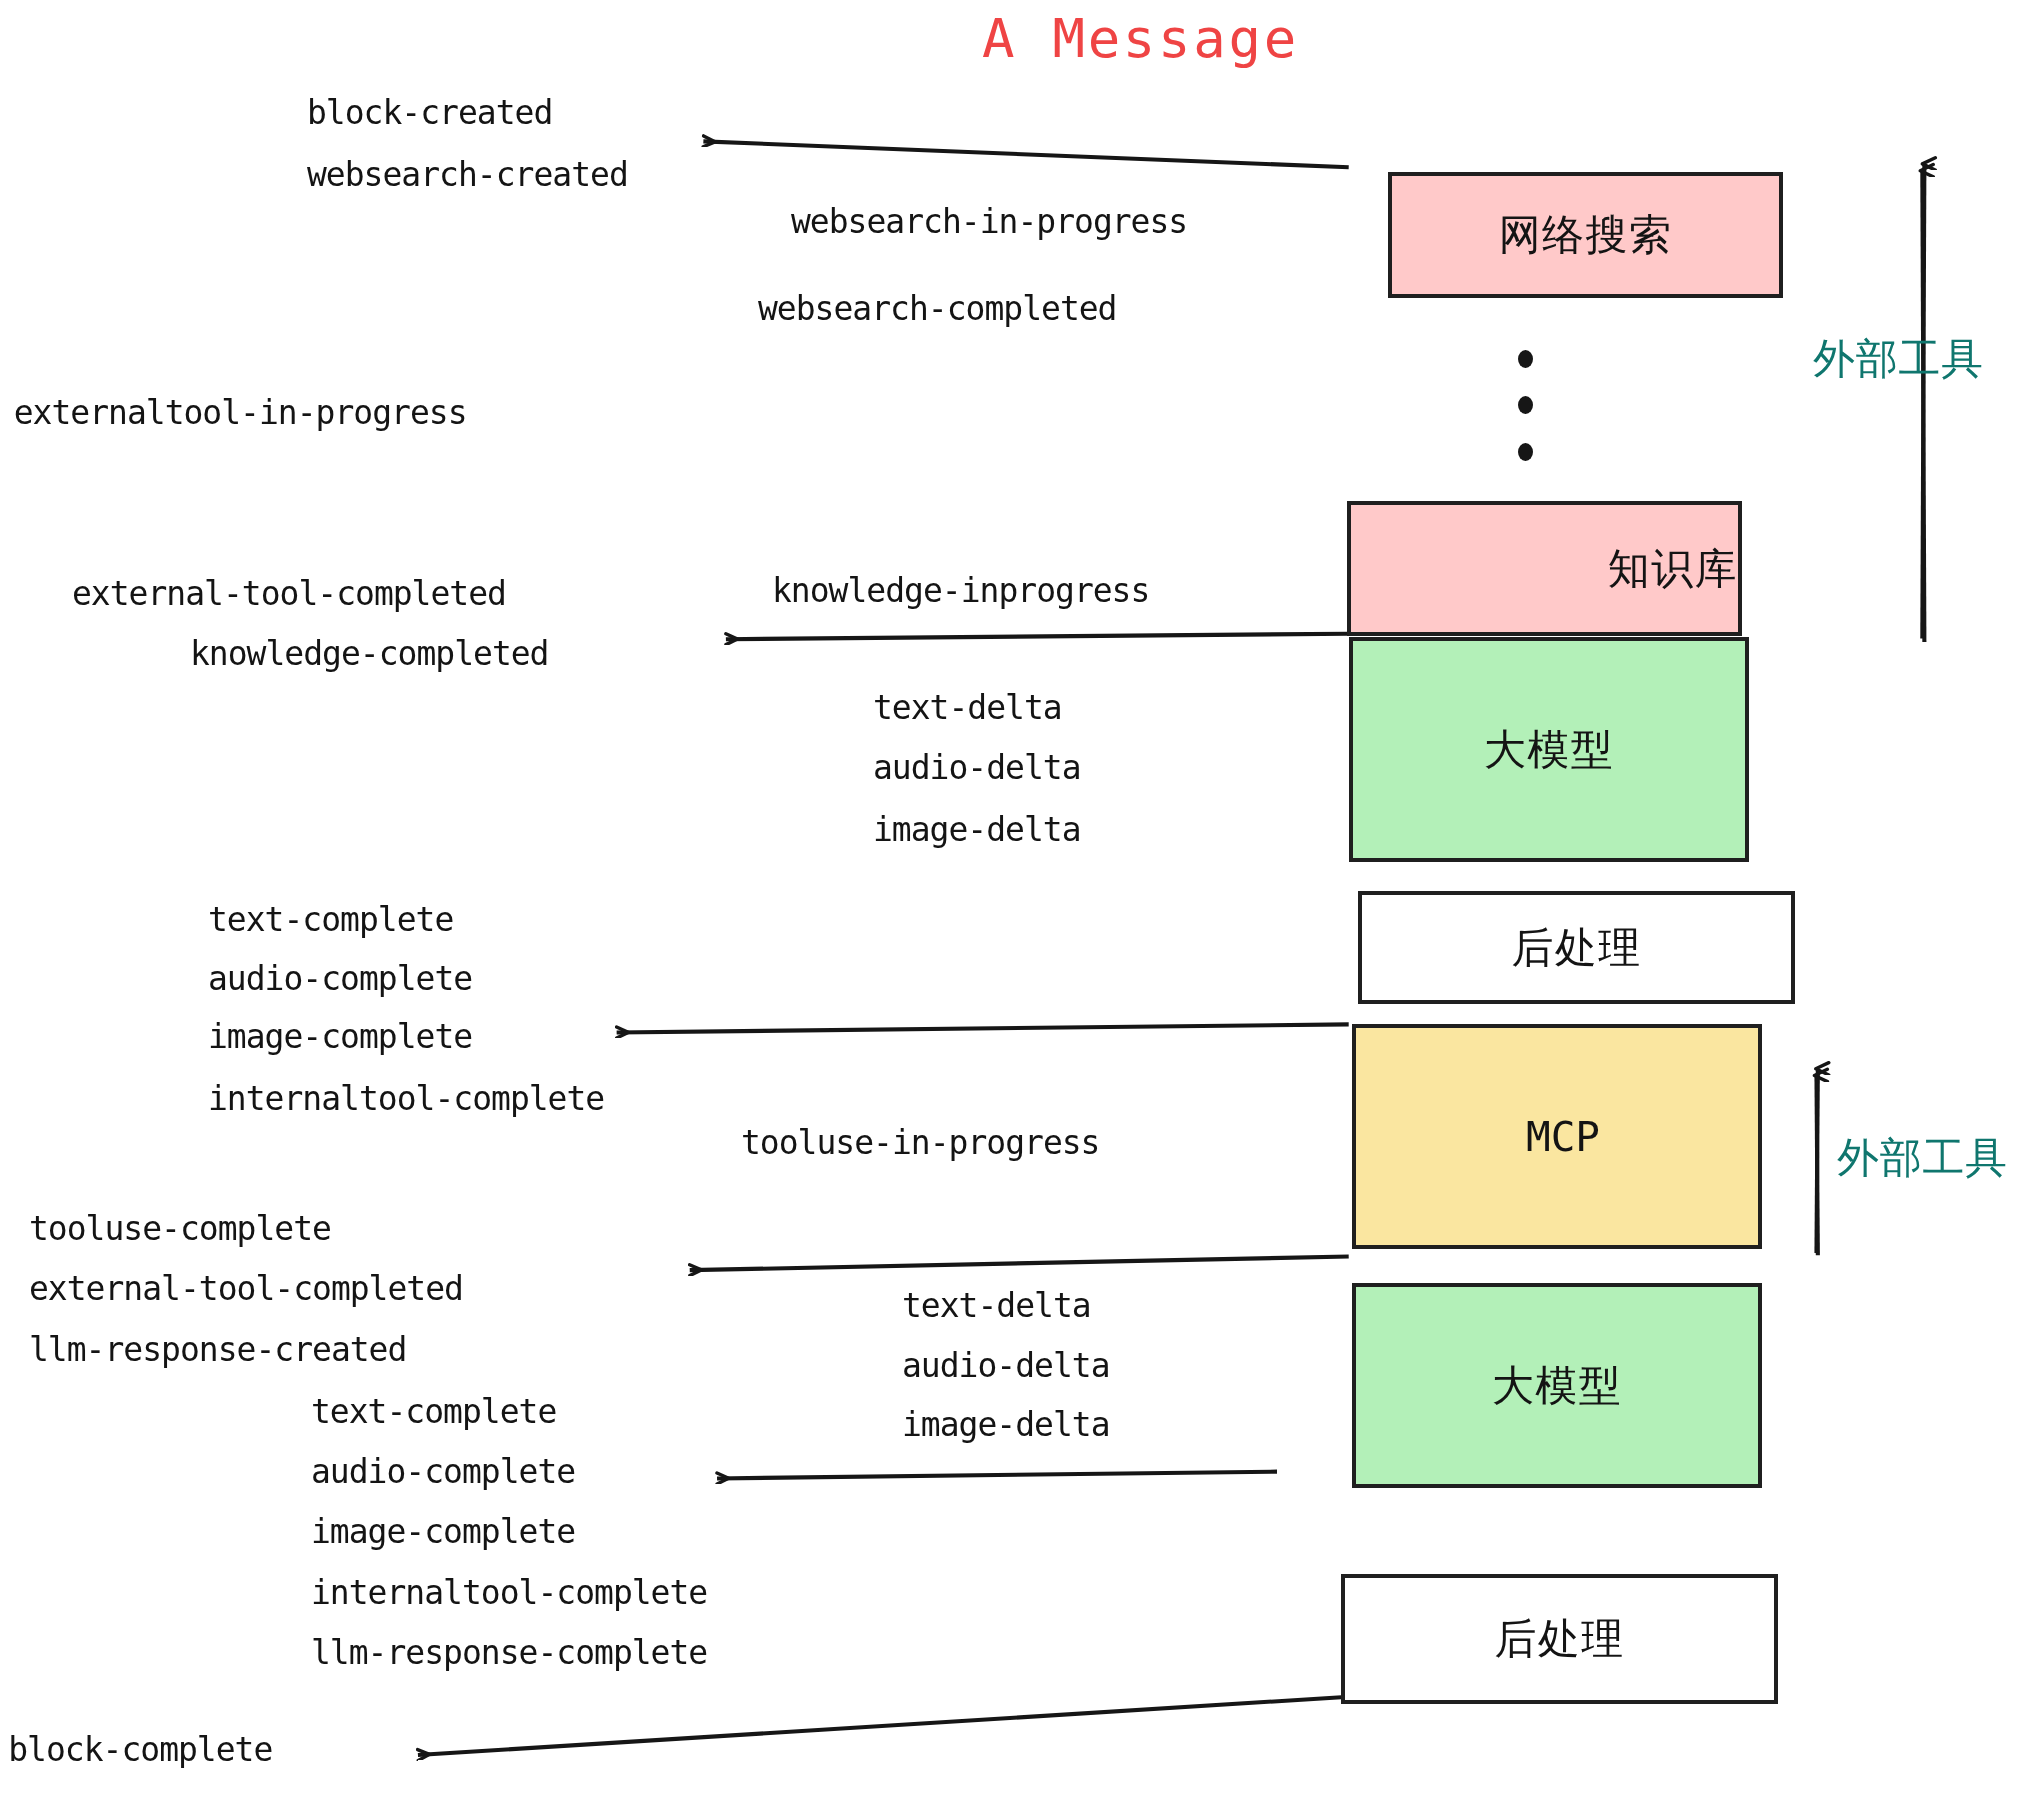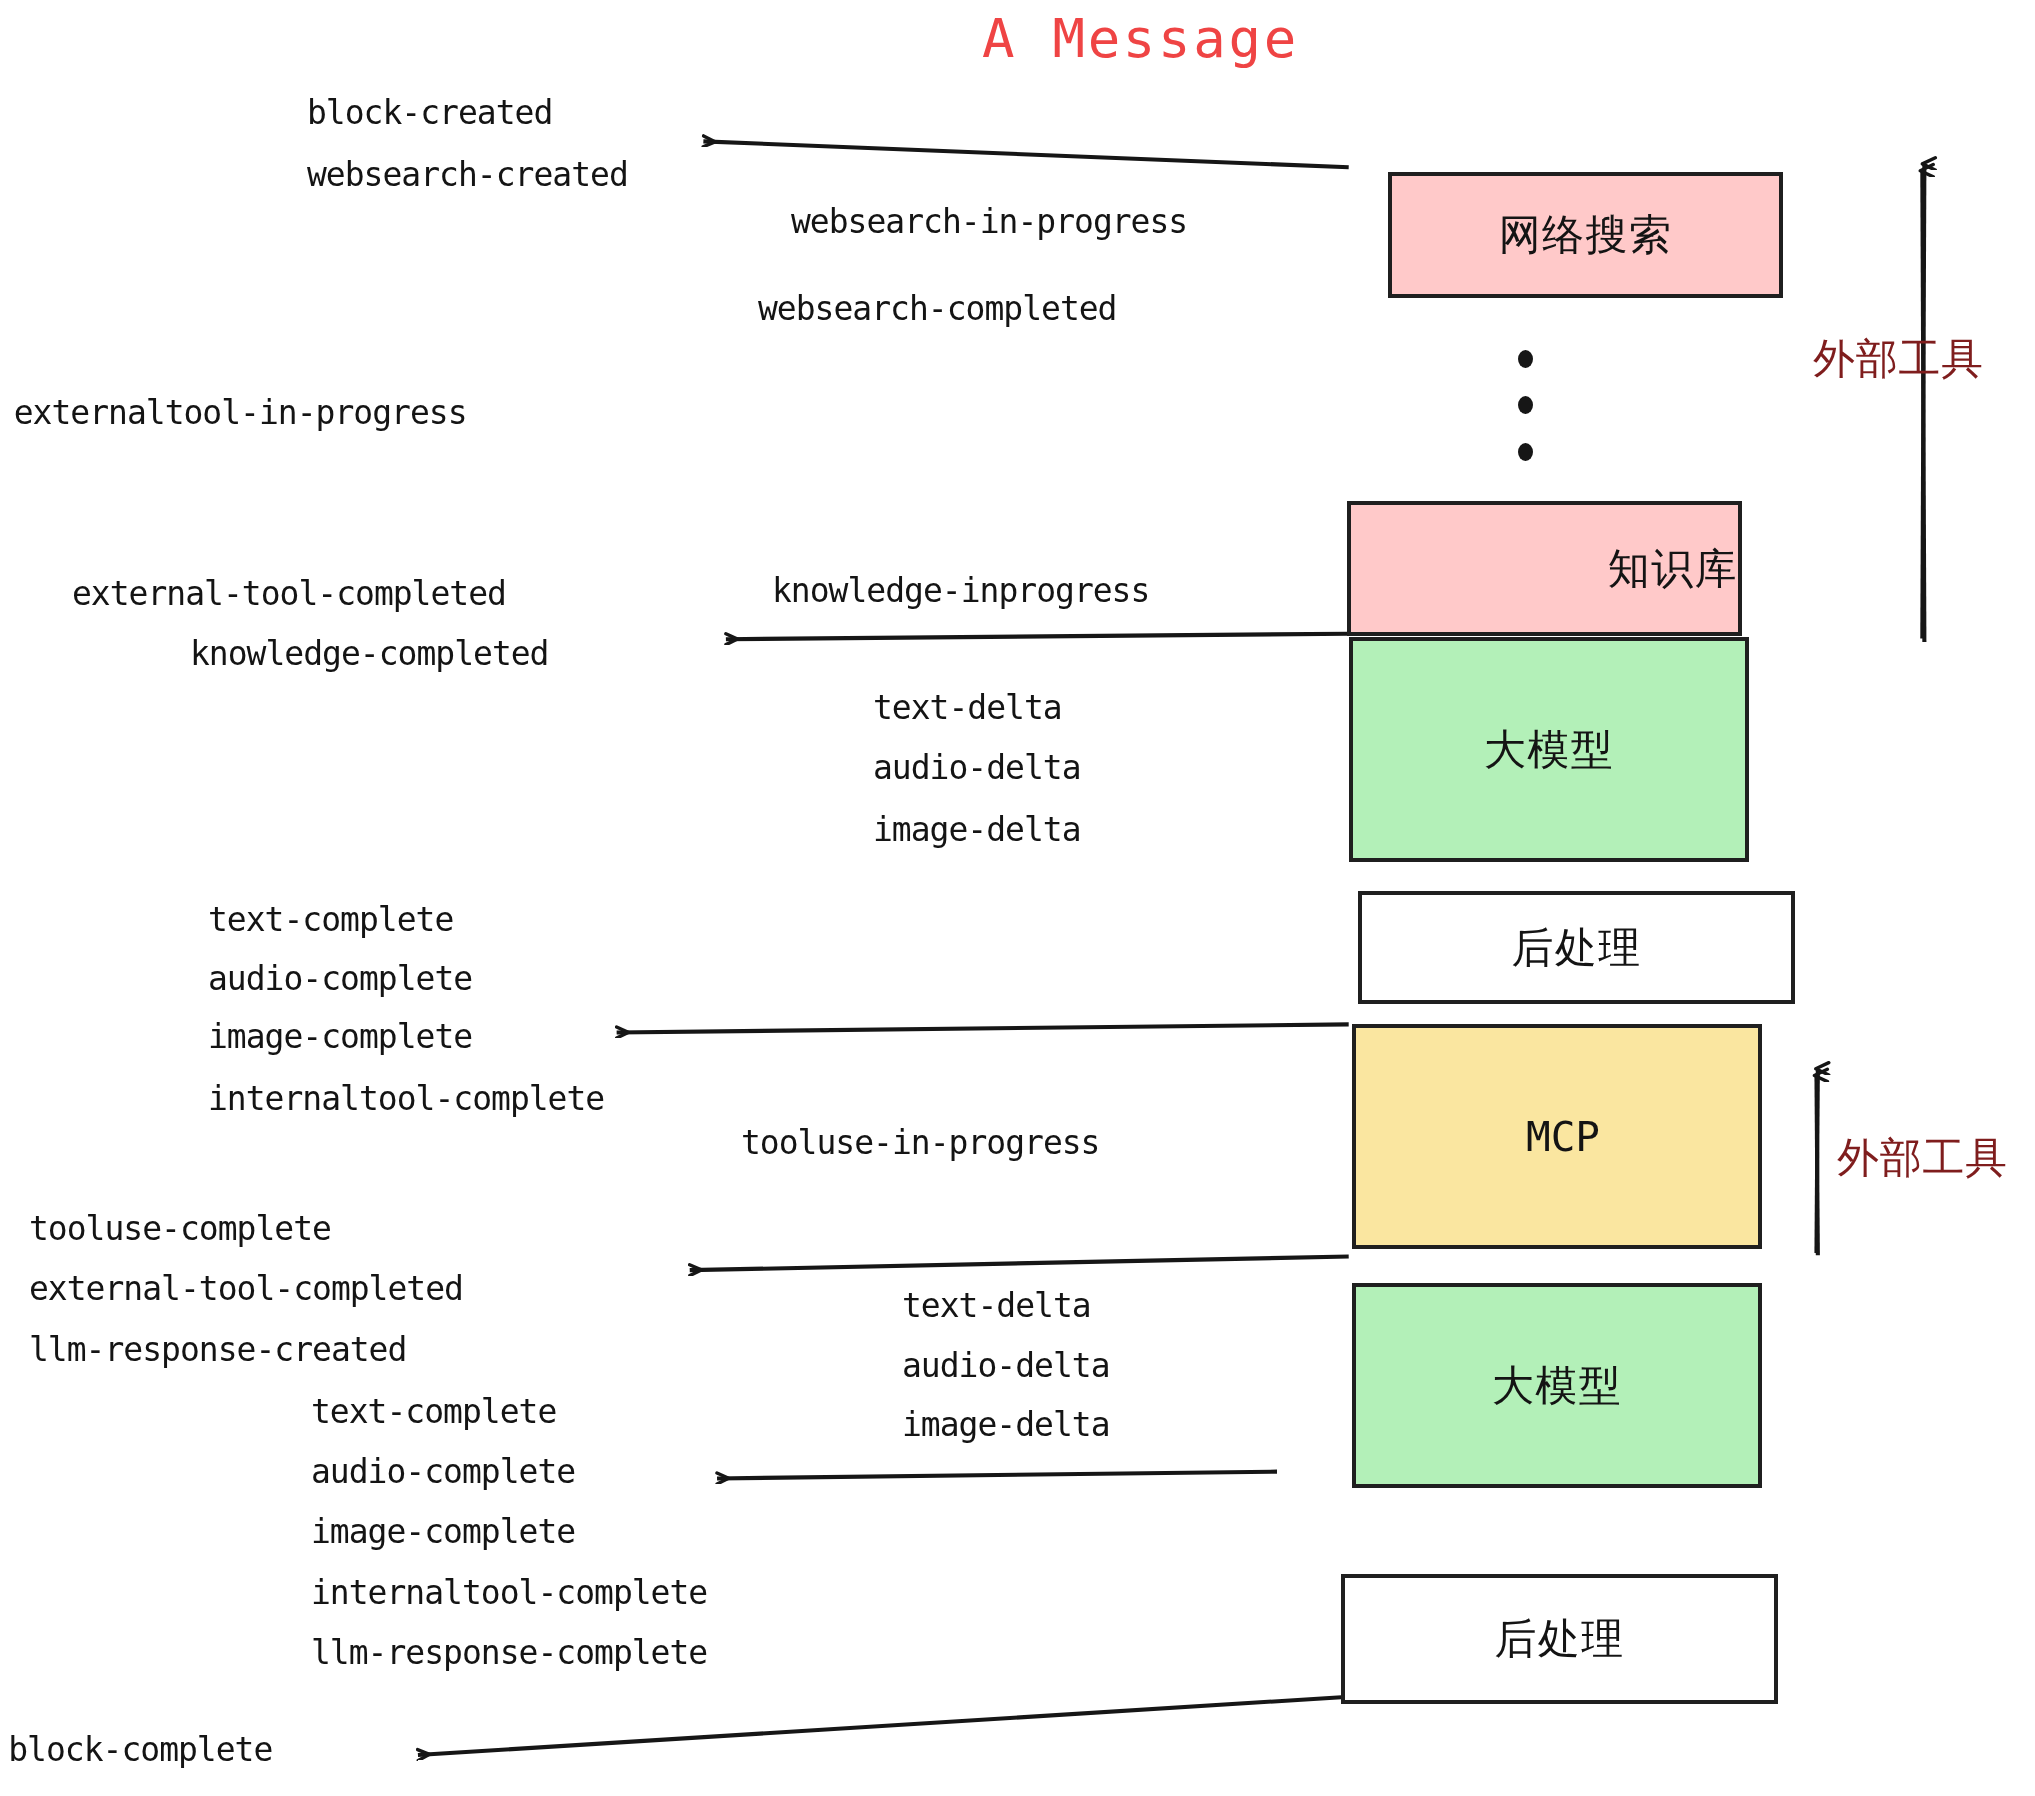--- a/index.html
+++ b/index.html
@@ -56,21 +56,21 @@
     height: 18px;
     background: #161616;
     border-radius: 50%;
   }
   .sidelabel {
     position: absolute;
     white-space: nowrap;
     font-family: "DejaVu Sans", "Liberation Sans", sans-serif;
     font-size: 42px;
     letter-spacing: 0.7px;
-    color: #7f1d1d;
+    color: #0f766e;
   }
   svg.arrows {
     position: absolute;
     left: 0; top: 0;
     width: 2035px;
     height: 1796px;
     pointer-events: none;
   }
 </style>
 </head>

